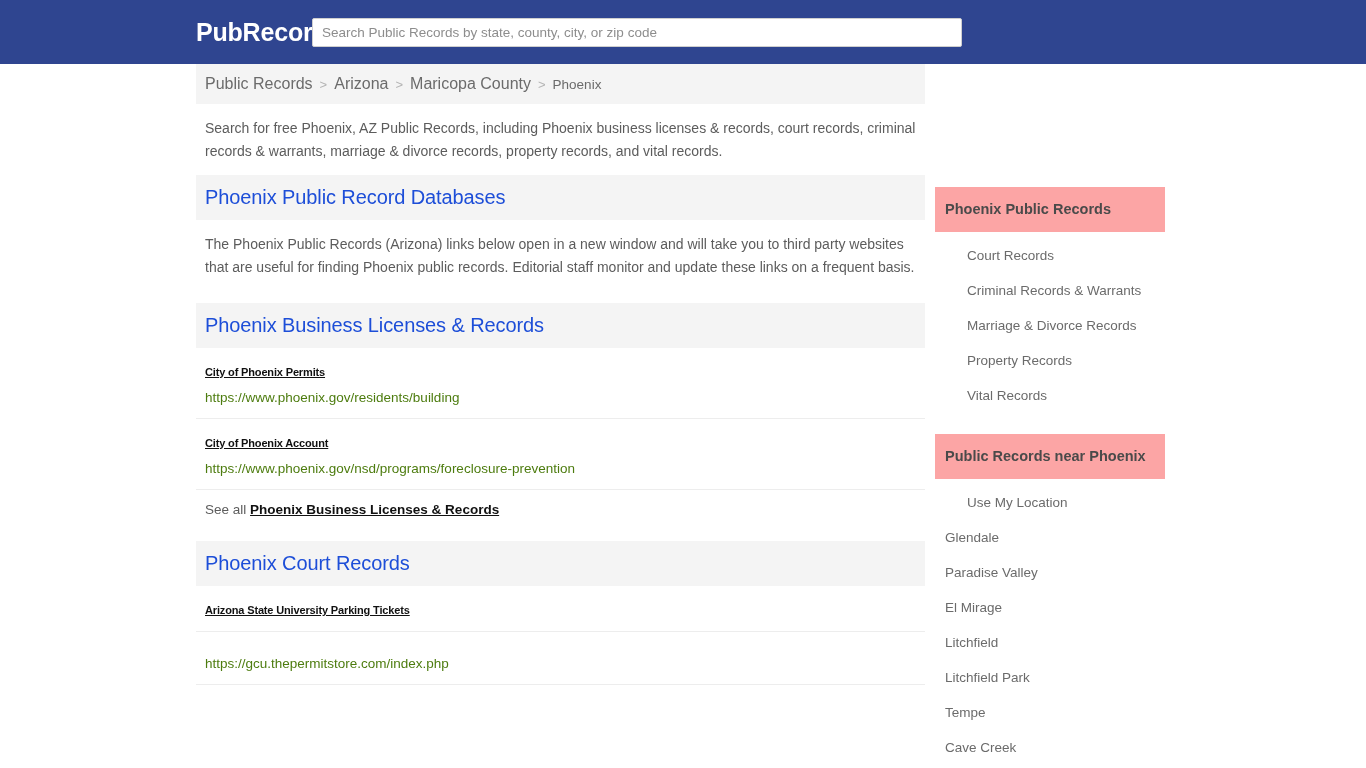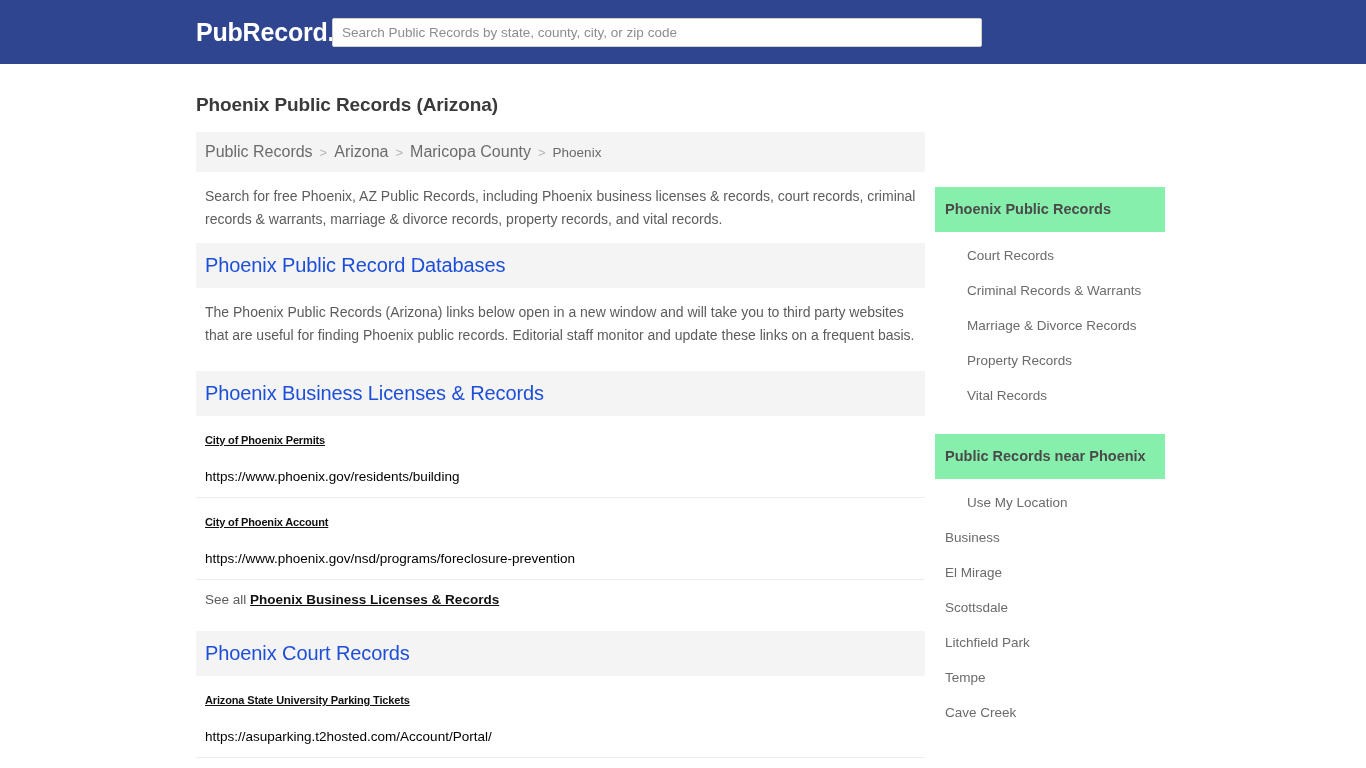--- a/index.html
+++ b/index.html
@@ -22,21 +22,21 @@
   .logo {
     width: 300px;
     padding-left: 196px;
     color: #ffffff;
     font-size: 25px;
     font-weight: bold;
     letter-spacing: -0.2px;
     white-space: nowrap;
   }
   .search-wrap {
-    margin-left: 32px;
+    margin-left: 12px;
     width: 772px;
   }
   .search-input {
     width: 650px;
     height: 29px;
     border: 1px solid #cfcfcf;
     border-radius: 2px;
     background: #ffffff;
     padding: 0 9px;
     font-size: 13.5px;
@@ -113,43 +113,43 @@
     display: inline-block;
     font-size: 11px;
     font-weight: bold;
     color: #111111;
     text-decoration: underline;
     cursor: pointer;
     letter-spacing: -0.15px;
   }
   .entry-url {
     display: block;
-    margin-top: 21px;
-    font-size: 13.5px;
-    color: #000000;
+    margin-top: 10px;
+    font-size: 13.5px;
+    color: #4d7c0f;
     text-decoration: none;
     cursor: pointer;
   }
   .see-all {
     padding: 12px 9px 13px 9px;
     font-size: 13.5px;
     color: #5c5c5c;
   }
   .see-all-link {
     font-weight: bold;
     color: #111111;
     text-decoration: underline;
     cursor: pointer;
     font-size: 13.5px;
   }
 
   
   .panel { margin-bottom: 21px; }
   .panel-head {
-    background: #86efac;
+    background: #fca5a5;
     padding: 12px 10px;
     font-size: 14.5px;
     font-weight: bold;
     color: #4a4a4a;
     line-height: 1.45;
   }
   .panel-list { padding-top: 6px; }
   .panel-item {
     display: block;
     font-size: 13.5px;
@@ -167,21 +167,20 @@
   <div class="logo">PubRecord.org</div>
   <div class="search-wrap">
     <input class="search-input" type="text" placeholder="Search Public Records by state, county, city, or zip code" style="">
   </div>
 </div>
 
 <div class="page">
 
   <div class="main-col">
 
-    <h1 class="page-title">Phoenix Public Records (Arizona)</h1>
 
     <div class="band breadcrumb">
       <a class="crumb">Public Records</a>
       <span class="crumb-sep">&gt;</span>
       <a class="crumb">Arizona</a>
       <span class="crumb-sep">&gt;</span>
       <a class="crumb">Maricopa County</a>
       <span class="crumb-sep">&gt;</span>
       <span class="crumb-current">Phoenix</span>
     </div>
@@ -208,21 +207,20 @@
         <a class="see-all-link">Phoenix Business Licenses &amp; Records</a>
       </div>
     </div>
 
     <div class="section-gap"></div>
 
     <div>
       <div class="band band-head">Phoenix Court Records</div>
       <div class="entry">
         <a class="entry-title">Arizona State University Parking Tickets</a>
-        <a class="entry-url">https://asuparking.t2hosted.com/Account/Portal/</a>
       </div>
       <div class="entry">
         <a class="entry-url">https://gcu.thepermitstore.com/index.php</a>
       </div>
       <div class="see-all">
         
         
       </div>
     </div>
 
@@ -238,23 +236,24 @@
         <a class="panel-item indent">Marriage &amp; Divorce Records</a>
         <a class="panel-item indent">Property Records</a>
         <a class="panel-item indent">Vital Records</a>
       </div>
     </div>
 
     <div class="panel">
       <div class="panel-head">Public Records near Phoenix</div>
       <div class="panel-list">
         <a class="panel-item indent">Use My Location</a>
-        <a class="panel-item">Business</a>
+        <a class="panel-item">Glendale</a>
+        <a class="panel-item">Paradise Valley</a>
         <a class="panel-item">El Mirage</a>
-        <a class="panel-item">Scottsdale</a>
+        <a class="panel-item">Litchfield</a>
         <a class="panel-item">Litchfield Park</a>
         <a class="panel-item">Tempe</a>
         <a class="panel-item">Cave Creek</a>
       </div>
     </div>
 
   </div>
 
 </div>
 

